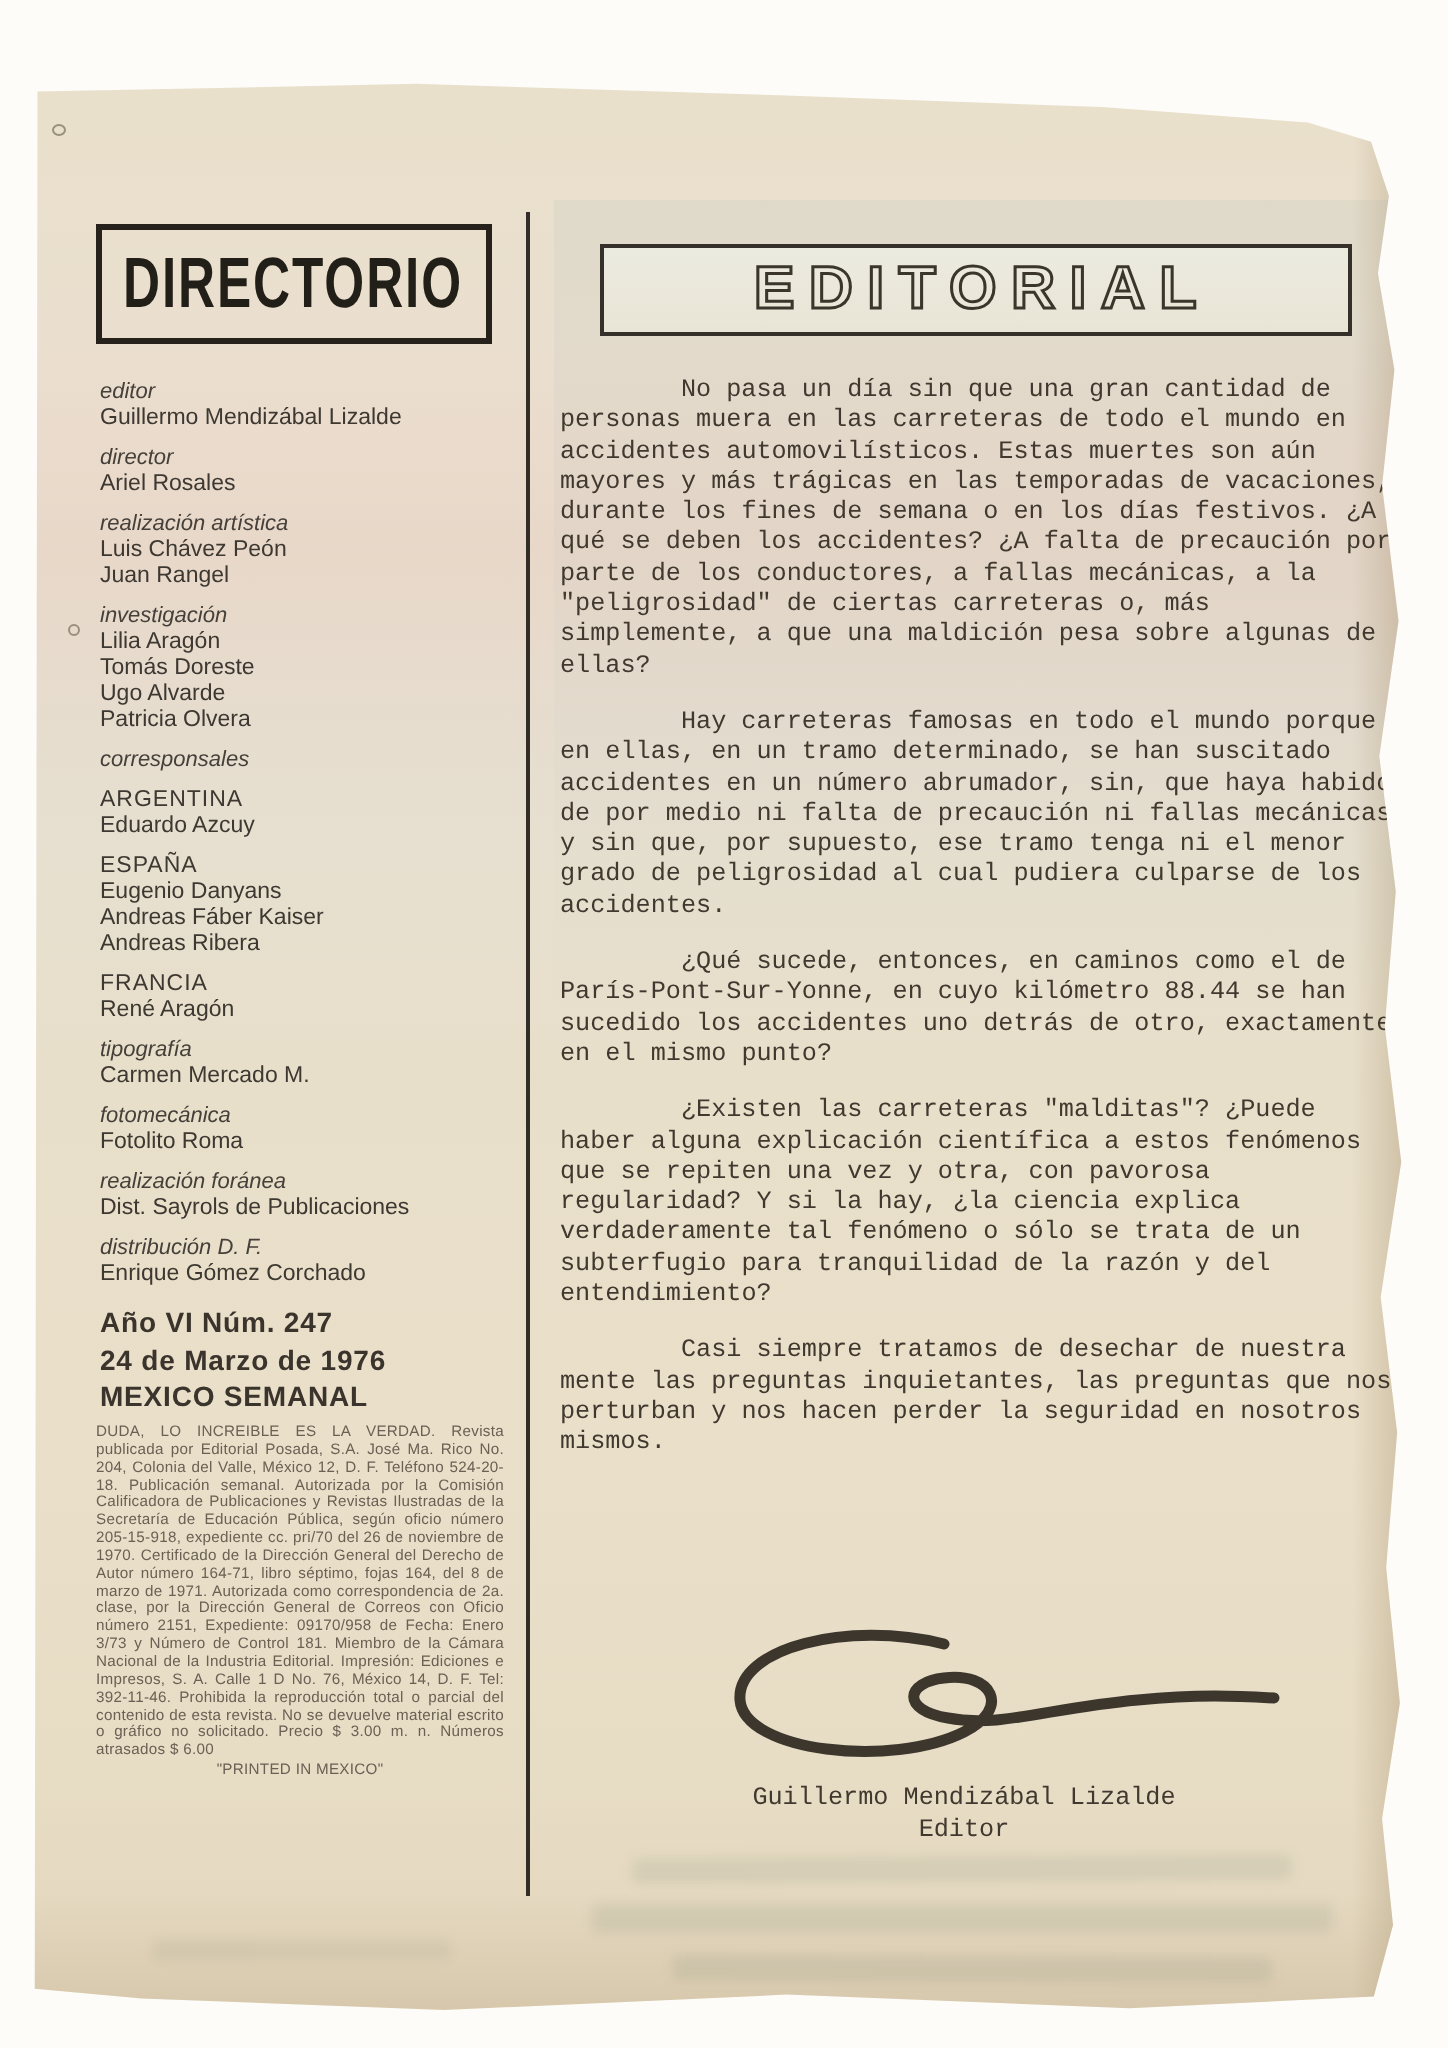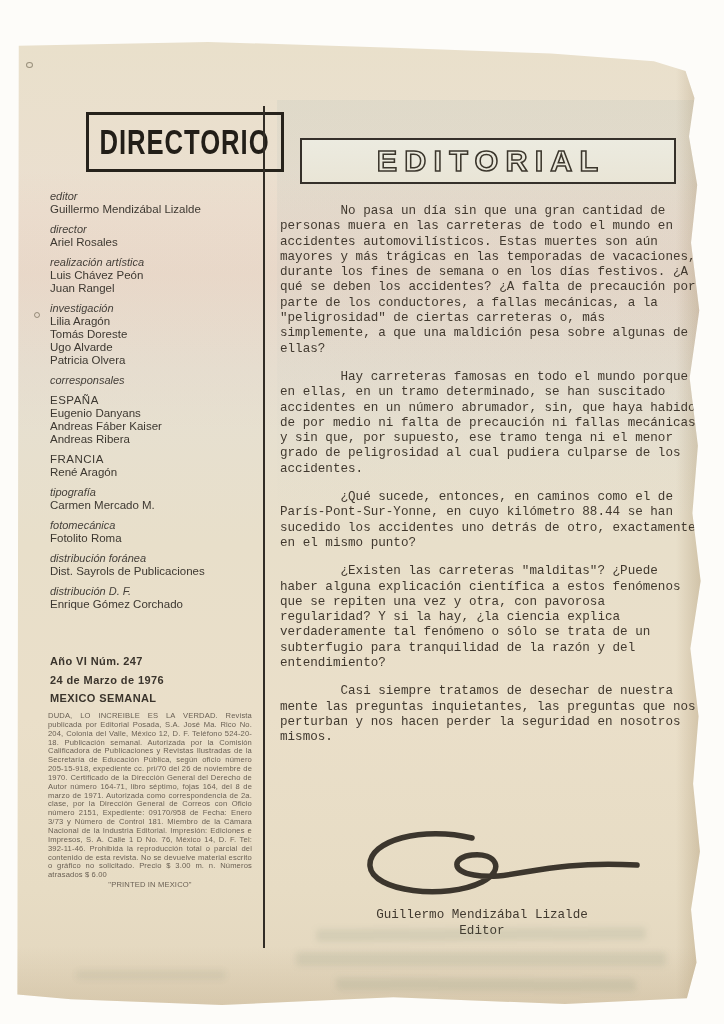--- a/index.html
+++ b/index.html
@@ -31,42 +31,42 @@
     background:linear-gradient(270deg,rgba(150,125,85,.30),rgba(150,125,85,0));}
   .tint-bottom{left:0;bottom:0;width:100%;height:60px;
     background:linear-gradient(0deg,rgba(160,135,95,.18),rgba(160,135,95,0));}
   .speck{position:absolute;border:1px solid rgba(90,80,60,.55);border-radius:50%;width:5px;height:4px;}
 
   
   .col-left{position:absolute;left:22px;top:0;width:222px;height:100%;}
   .directorio-box{
     position:absolute;left:10px;top:72px;width:192px;height:54px;
     border:3px solid #26221b;
-    display:flex;align-items:center;justify-content:center;margin-left:38px;
+    display:flex;align-items:center;justify-content:center;
   }
   .directorio-title{
     font-weight:900;font-size:27px;color:#221e18;letter-spacing:1px;
     transform:scale(.95,1.32);white-space:nowrap;
   }
   .staff{position:absolute;left:12px;top:150px;width:205px;}
   .entry{margin-bottom:7px;}
   .entry .lbl{font-style:italic;font-size:11px;line-height:13px;color:#45403a;}
   .entry .country{font-size:11.5px;line-height:13px;color:#3d3831;letter-spacing:.5px;}
   .entry .nm{font-size:11.5px;line-height:13px;color:#3d3831;}
   .issue{position:absolute;left:12px;top:612px;width:210px;
-    font-weight:bold;font-size:11px;line-height:18.5px;color:#3a342c;letter-spacing:.4px;}
+    font-weight:bold;font-size:14px;line-height:18.5px;color:#3a342c;letter-spacing:.4px;}
   .legal{position:absolute;left:10px;top:672px;width:204px;
     font-size:7.6px;line-height:8.85px;color:#6a6054;text-align:justify;letter-spacing:.15px;}
   .legal .center-line{text-align:center;margin-top:1px;}
 
   
   .divider{position:absolute;left:247px;top:66px;width:2px;height:842px;background:#322d26;}
 
   
-  .col-right{position:absolute;left:258px;top:16px;width:428px;height:100%;}
+  .col-right{position:absolute;left:258px;top:0;width:428px;height:100%;}
   .editorial-box{
     position:absolute;left:26px;top:82px;width:372px;height:42px;
     border:2.5px solid #35302a;
     background:linear-gradient(180deg,#ecebe0,#e9e5d6);
     display:flex;align-items:center;justify-content:center;
   }
   .editorial-title{
     font-size:30px;font-weight:bold;letter-spacing:7px;color:#3b362c;
     -webkit-text-stroke:1.5px #3b362c;-webkit-text-fill-color:rgba(0,0,0,0);
     transform:scale(1.02,1.0);white-space:nowrap;padding-left:6px;
@@ -122,39 +122,43 @@
           <div class="lbl">investigación</div>
           <div class="nm">Lilia Aragón</div>
           <div class="nm">Tomás Doreste</div>
           <div class="nm">Ugo Alvarde</div>
           <div class="nm">Patricia Olvera</div>
         </div>
         <div class="entry">
           <div class="lbl">corresponsales</div>
         </div>
         <div class="entry">
+          <div class="country">ARGENTINA</div>
+          <div class="nm">Eduardo Azcuy</div>
+        </div>
+        <div class="entry">
           <div class="country">ESPAÑA</div>
           <div class="nm">Eugenio Danyans</div>
           <div class="nm">Andreas Fáber Kaiser</div>
           <div class="nm">Andreas Ribera</div>
         </div>
         <div class="entry">
           <div class="country">FRANCIA</div>
           <div class="nm">René Aragón</div>
         </div>
         <div class="entry">
           <div class="lbl">tipografía</div>
           <div class="nm">Carmen Mercado M.</div>
         </div>
         <div class="entry">
           <div class="lbl">fotomecánica</div>
           <div class="nm">Fotolito Roma</div>
         </div>
         <div class="entry">
-          <div class="lbl">distribución foránea</div>
+          <div class="lbl">realización foránea</div>
           <div class="nm">Dist. Sayrols de Publicaciones</div>
         </div>
         <div class="entry">
           <div class="lbl">distribución D. F.</div>
           <div class="nm">Enrique Gómez Corchado</div>
         </div>
       </div>
 
       <div class="issue">
         <div>Año VI Núm. 247</div>

